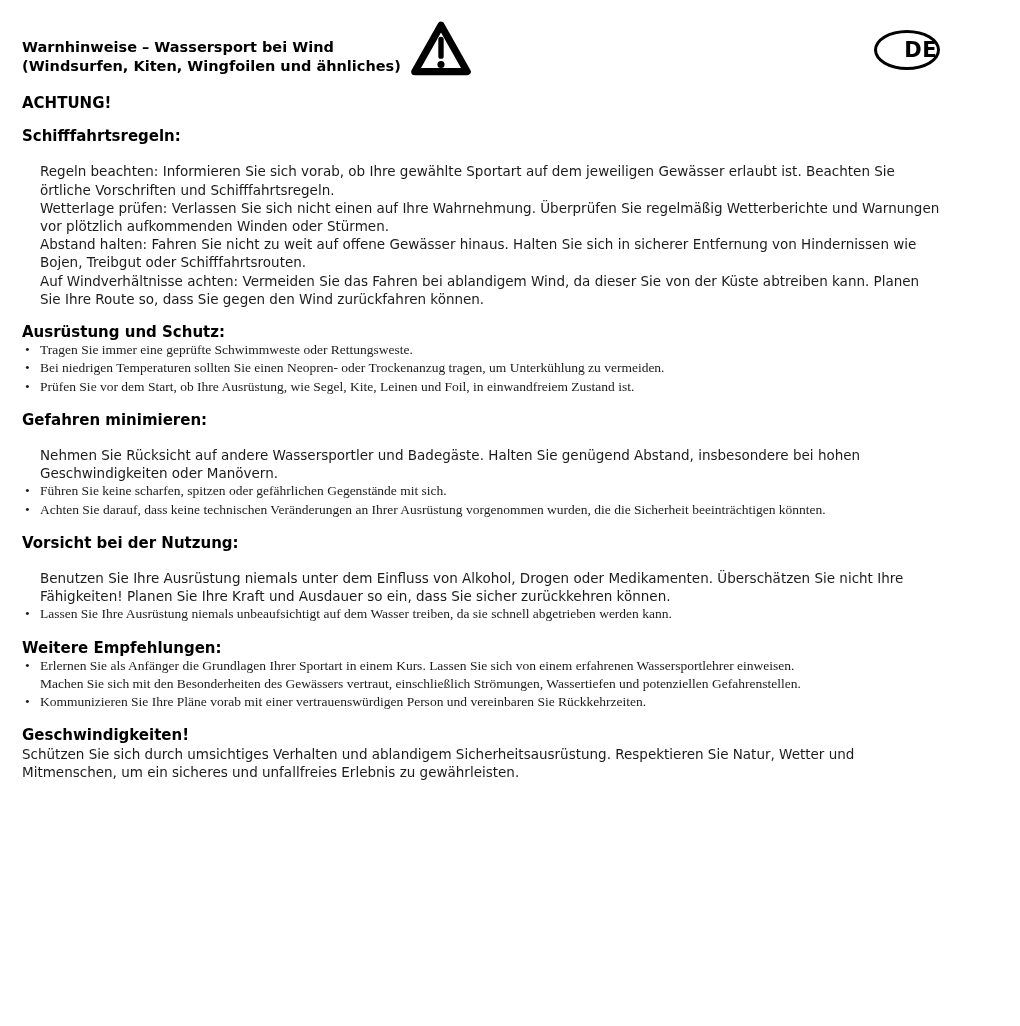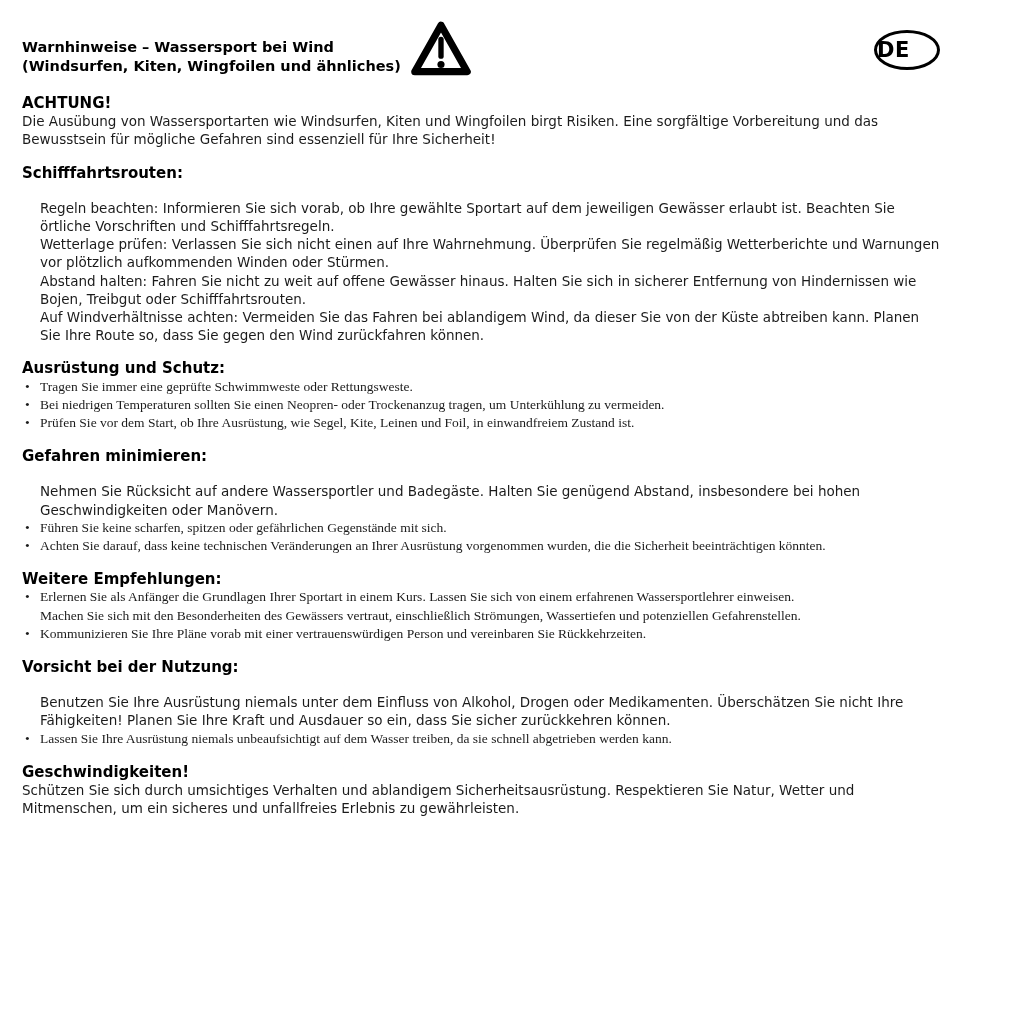--- a/index.html
+++ b/index.html
@@ -47,21 +47,21 @@
   .lang-badge {
     margin-left: auto;
     margin-top: 11px;
     box-sizing: border-box;
     width: 66px;
     height: 40px;
     border: 3.5px solid #000;
     border-radius: 50%;
     display: flex;
     align-items: center;
-    justify-content: flex-start;
+    justify-content: flex-end;
     flex: 0 0 auto;
   }
   .lang-badge span {
     font-weight: bold;
     font-size: 21px;
     letter-spacing: 0.5px;
     color: #000;
     transform: translateY(-0.5px);
   }
   
@@ -110,25 +110,24 @@
         <circle cx="52" cy="76" r="6" fill="#000"></circle>
       </svg>
     </div>
     <div class="lang-badge">
       <span>DE</span>
     </div>
   </header>
 
   <section class="sec" style="margin-top:13px">
     <h2>ACHTUNG!</h2>
-    <p>Die Ausübung von Wassersportarten wie Windsurfen, Kiten und Wingfoilen birgt Risiken. Eine sorgfältige Vorbereitung und das Bewusstsein für mögliche Gefahren sind essenziell für Ihre Sicherheit!</p>
   </section>
 
   <section class="sec">
-    <h2>Schifffahrtsrouten:</h2>
+    <h2>Schifffahrtsregeln:</h2>
     <div class="gap-content indent">
       <p>Regeln beachten: Informieren Sie sich vorab, ob Ihre gewählte Sportart auf dem jeweiligen Gewässer erlaubt ist. Beachten Sie örtliche Vorschriften und Schifffahrtsregeln.</p>
       <p>Wetterlage prüfen: Verlassen Sie sich nicht einen auf Ihre Wahrnehmung. Überprüfen Sie regelmäßig Wetterberichte und Warnungen vor plötzlich aufkommenden Winden oder Stürmen.</p>
       <p>Abstand halten: Fahren Sie nicht zu weit auf offene Gewässer hinaus. Halten Sie sich in sicherer Entfernung von Hindernissen wie Bojen, Treibgut oder Schifffahrtsrouten.</p>
       <p>Auf Windverhältnisse achten: Vermeiden Sie das Fahren bei ablandigem Wind, da dieser Sie von der Küste abtreiben kann. Planen Sie Ihre Route so, dass Sie gegen den Wind zurückfahren können.</p>
     </div>
   </section>
 
   <section class="sec">
     <h2>Ausrüstung und Schutz:</h2>
@@ -142,36 +141,36 @@
   <section class="sec">
     <h2>Gefahren minimieren:</h2>
     <p class="gap-content indent">Nehmen Sie Rücksicht auf andere Wassersportler und Badegäste. Halten Sie genügend Abstand, insbesondere bei hohen Geschwindigkeiten oder Manövern.</p>
     <ul class="bullets">
       <li>Führen Sie keine scharfen, spitzen oder gefährlichen Gegenstände mit sich.</li>
       <li>Achten Sie darauf, dass keine technischen Veränderungen an Ihrer Ausrüstung vorgenommen wurden, die die Sicherheit beeinträchtigen könnten.</li>
     </ul>
   </section>
 
   <section class="sec">
+    <h2>Vorsicht bei der Nutzung:</h2>
+    <p class="gap-content indent">Benutzen Sie Ihre Ausrüstung niemals unter dem Einfluss von Alkohol, Drogen oder Medikamenten. Überschätzen Sie nicht Ihre Fähigkeiten! Planen Sie Ihre Kraft und Ausdauer so ein, dass Sie sicher zurückkehren können.</p>
+    <ul class="bullets">
+      <li>Lassen Sie Ihre Ausrüstung niemals unbeaufsichtigt auf dem Wasser treiben, da sie schnell abgetrieben werden kann.</li>
+    </ul>
+  </section>
+
+  <section class="sec">
     <h2>Weitere Empfehlungen:</h2>
     <ul class="bullets gap-content">
       <li>
         <span>Erlernen Sie als Anfänger die Grundlagen Ihrer Sportart in einem Kurs. Lassen Sie sich von einem erfahrenen Wassersportlehrer einweisen.</span>
         <div>Machen Sie sich mit den Besonderheiten des Gewässers vertraut, einschließlich Strömungen, Wassertiefen und potenziellen Gefahrenstellen.</div>
       </li>
       <li>Kommunizieren Sie Ihre Pläne vorab mit einer vertrauenswürdigen Person und vereinbaren Sie Rückkehrzeiten.</li>
     </ul>
   </section>
 
   <section class="sec">
-    <h2>Vorsicht bei der Nutzung:</h2>
-    <p class="gap-content indent">Benutzen Sie Ihre Ausrüstung niemals unter dem Einfluss von Alkohol, Drogen oder Medikamenten. Überschätzen Sie nicht Ihre Fähigkeiten! Planen Sie Ihre Kraft und Ausdauer so ein, dass Sie sicher zurückkehren können.</p>
-    <ul class="bullets">
-      <li>Lassen Sie Ihre Ausrüstung niemals unbeaufsichtigt auf dem Wasser treiben, da sie schnell abgetrieben werden kann.</li>
-    </ul>
-  </section>
-
-  <section class="sec">
     <h2>Geschwindigkeiten!</h2>
     <p>Schützen Sie sich durch umsichtiges Verhalten und ablandigem Sicherheitsausrüstung. Respektieren Sie Natur, Wetter und Mitmenschen, um ein sicheres und unfallfreies Erlebnis zu gewährleisten.</p>
   </section>
 
 </div>
 
 </body></html>

